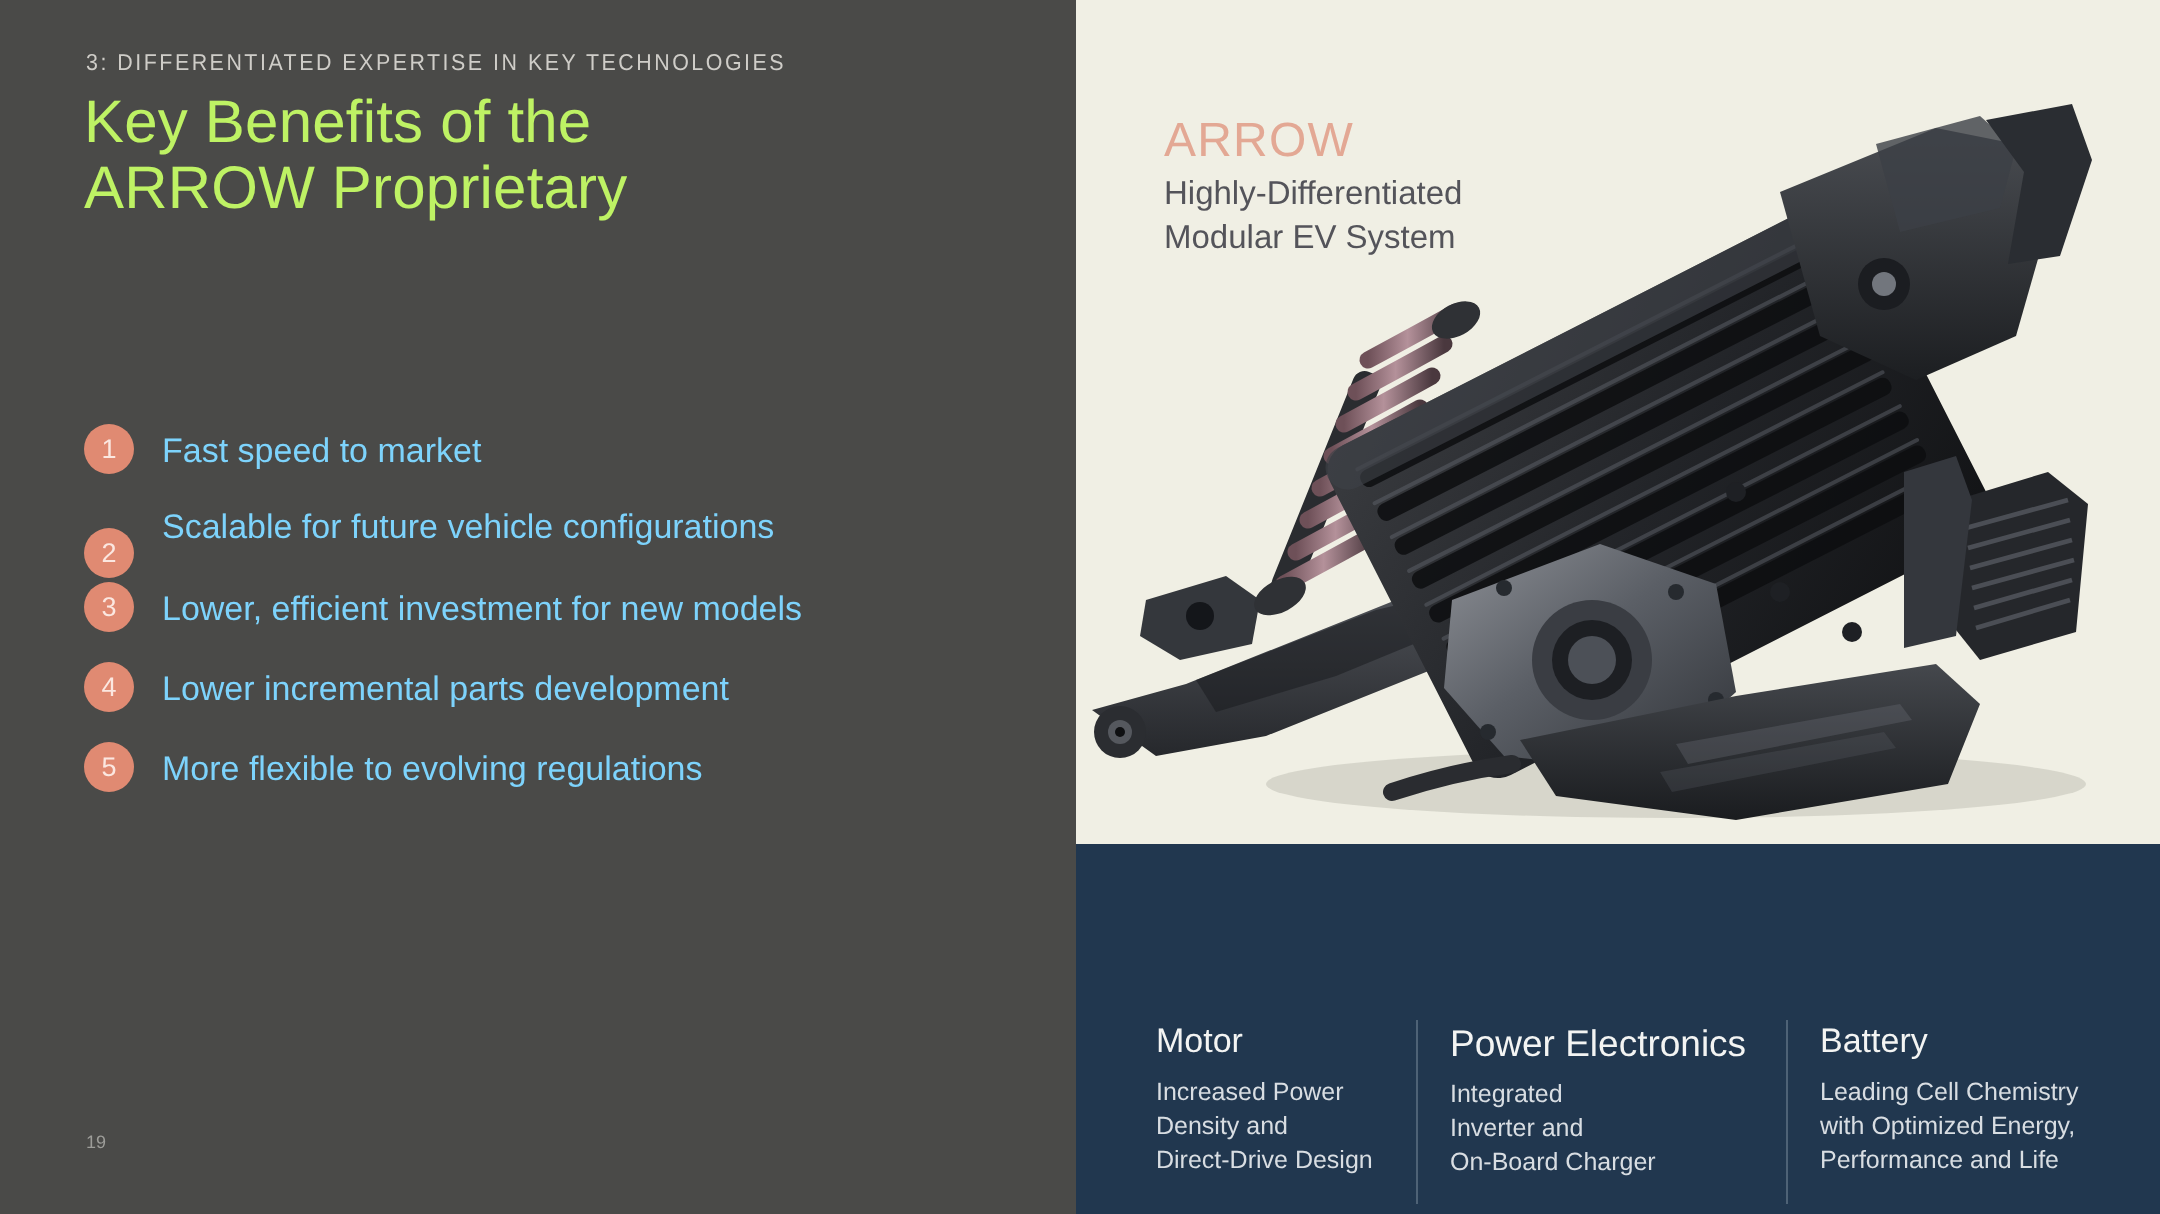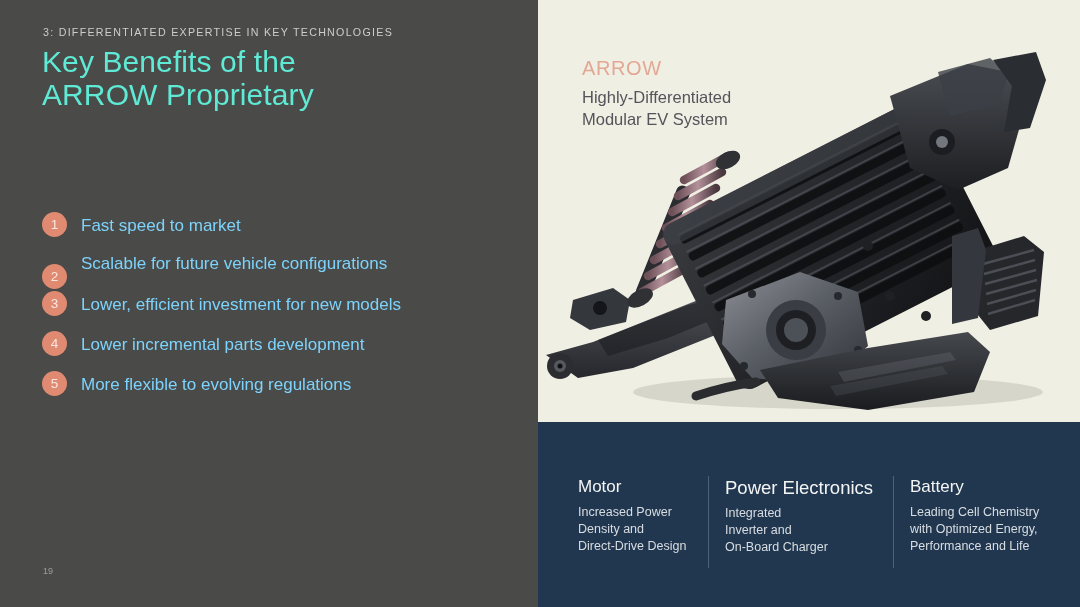--- a/index.html
+++ b/index.html
@@ -25,21 +25,21 @@
     color:#cfcdc8;
     font-stretch:condensed;
     transform:scaleX(0.93);
     transform-origin:left center;
     white-space:nowrap;
   }
   .slide-title {
     position:absolute; left:26px; top:46px;
     font-size:30px;
     line-height:1.09;
-    color:#5eead4;
+    color:#bef264;
     font-weight:400;
     letter-spacing:0.1px;
   }
 
   
   .bullets { position:absolute; left:26px; top:212px; width:500px; }
   .bullet-row {
     display:flex;
     align-items:flex-start;
     margin-bottom:10px;
@@ -77,21 +77,21 @@
   }
   .photo-area {
     position:absolute; left:0; top:0; width:542px; height:422px;
     background:#f0efe4;
     overflow:hidden;
   }
   .photo-area svg { position:absolute; left:0; top:0; }
 
   .arrow-title {
     position:absolute; left:44px; top:57px;
-    font-size:20px;
+    font-size:24px;
     color:#e3a894;
     letter-spacing:0.6px;
     z-index:5;
   }
   .arrow-sub {
     position:absolute; left:44px; top:87px;
     font-size:16.5px;
     line-height:21.5px;
     color:#54545a;
     z-index:5;
@@ -99,21 +99,21 @@
 
   
   .navy-band {
     position:absolute; left:0; top:422px; width:542px; height:185px;
     background:#21374f;
   }
   .cols {
     position:absolute; left:40px; top:56px;
     display:flex;
   }
-  .col { position:relative; }
+  .col { position:relative;margin-top:34px; }
   .col-motor    { width:130px; }
   .col-battery  { width:168px; padding-left:17px; }
   .col-power    { width:185px; padding-left:17px; }
   .col-divider::before {
     content:"";
     position:absolute; left:0; top:-2px;
     width:1px; height:92px;
     background:#4e6276;
   }
   .col-head {

